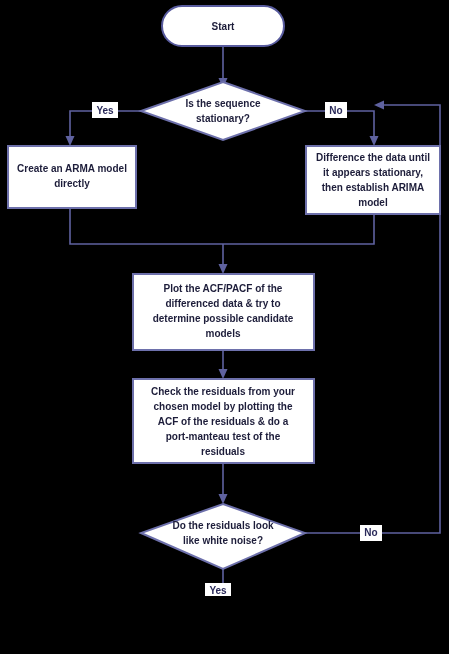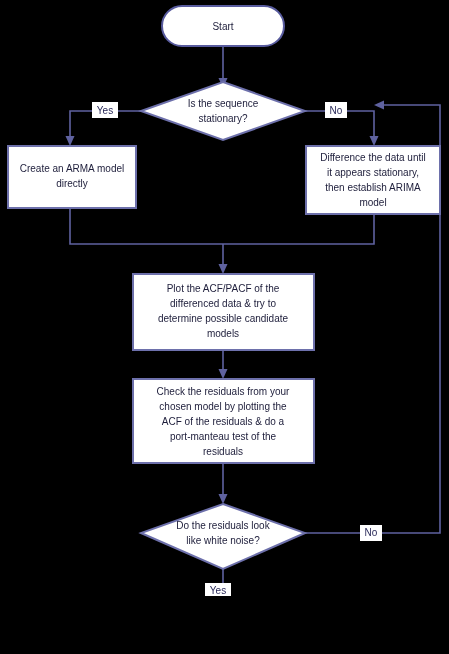--- a/index.html
+++ b/index.html
@@ -7,20 +7,21 @@
     padding: 0;
     background: #000000;
   }
   #canvas {
     position: relative;
     width: 449px;
     height: 596px;
     background: #000000;
     overflow: hidden;
     font-family: "Liberation Sans", sans-serif;
+    font-weight: bold;
   }
   #flow-svg {
     position: absolute;
     left: 0;
     top: 0;
     width: 449px;
     height: 654px;
   }
   .node-text {
     fill: #1d1d3a;

